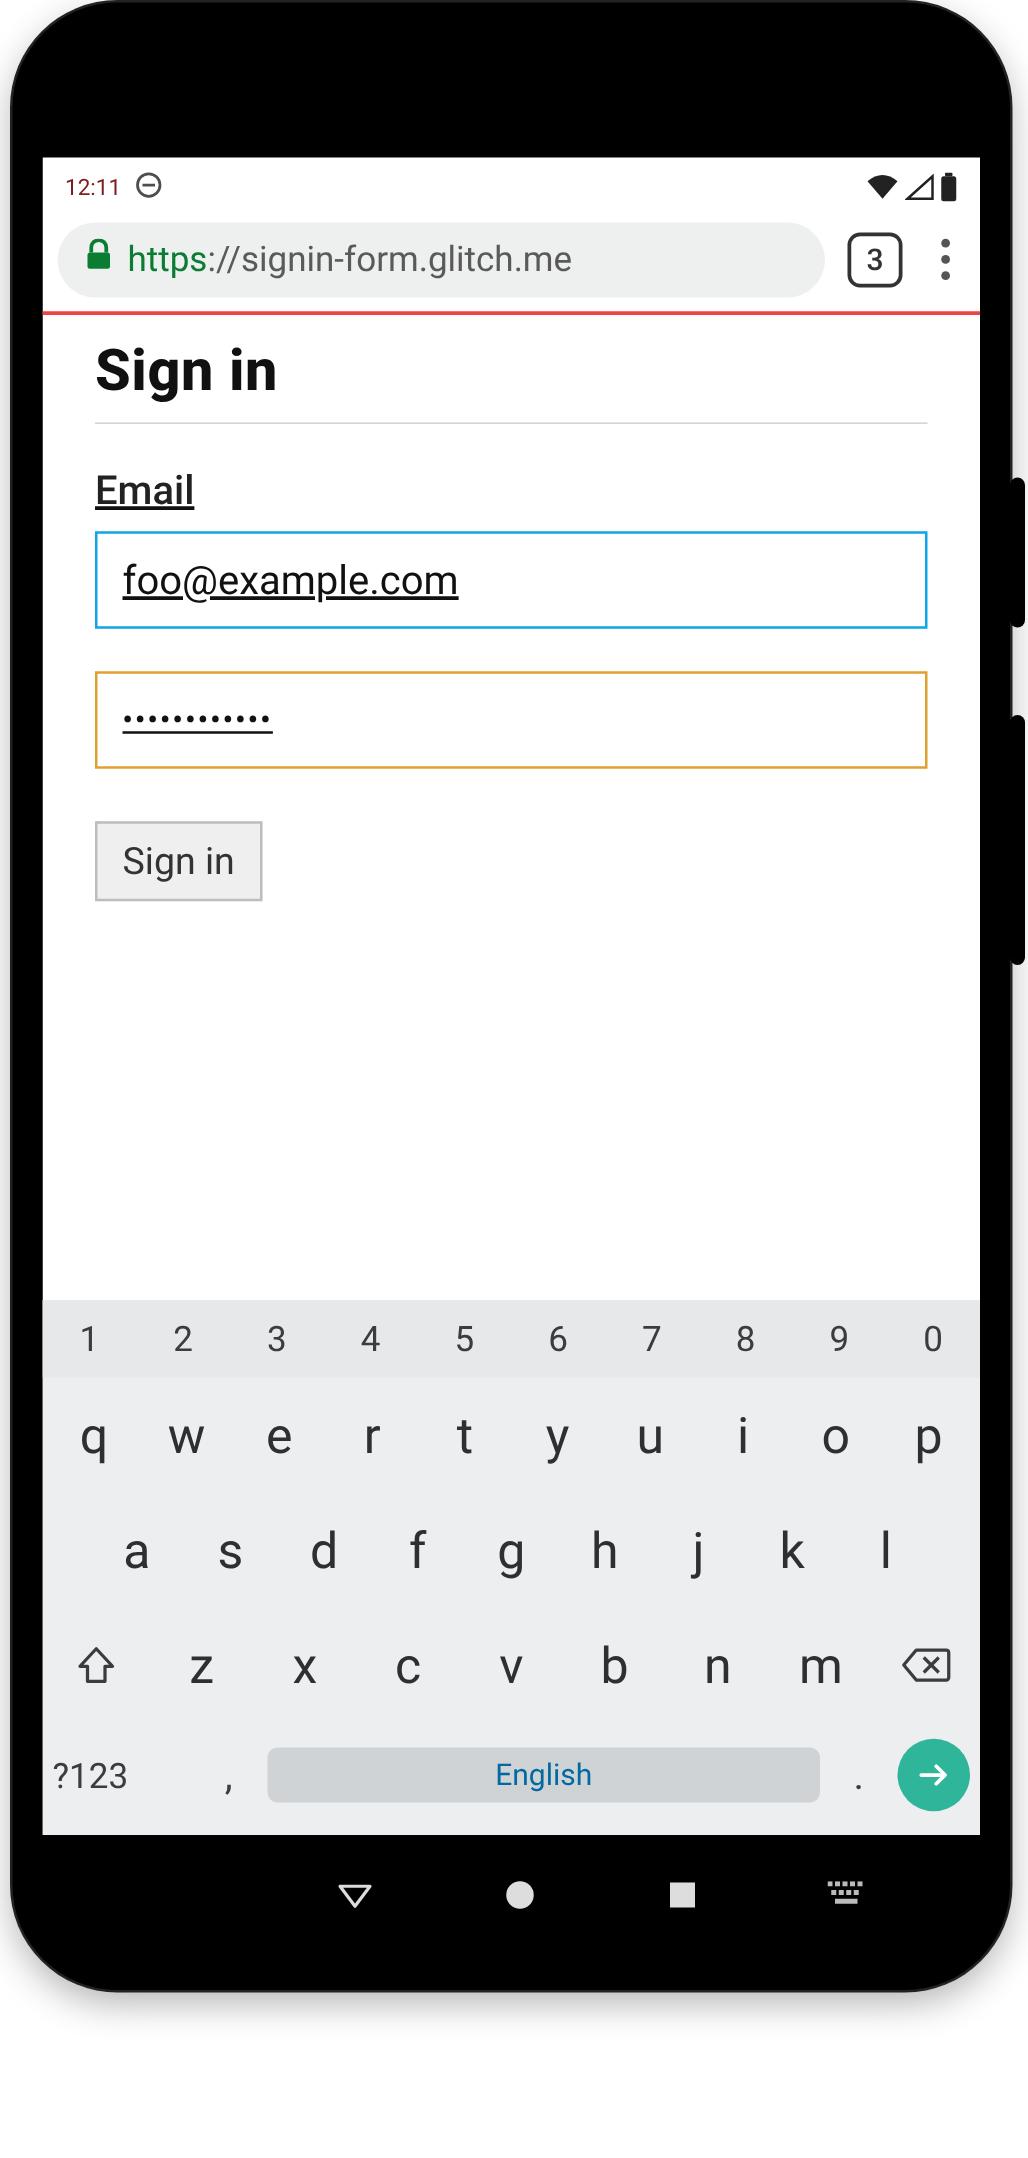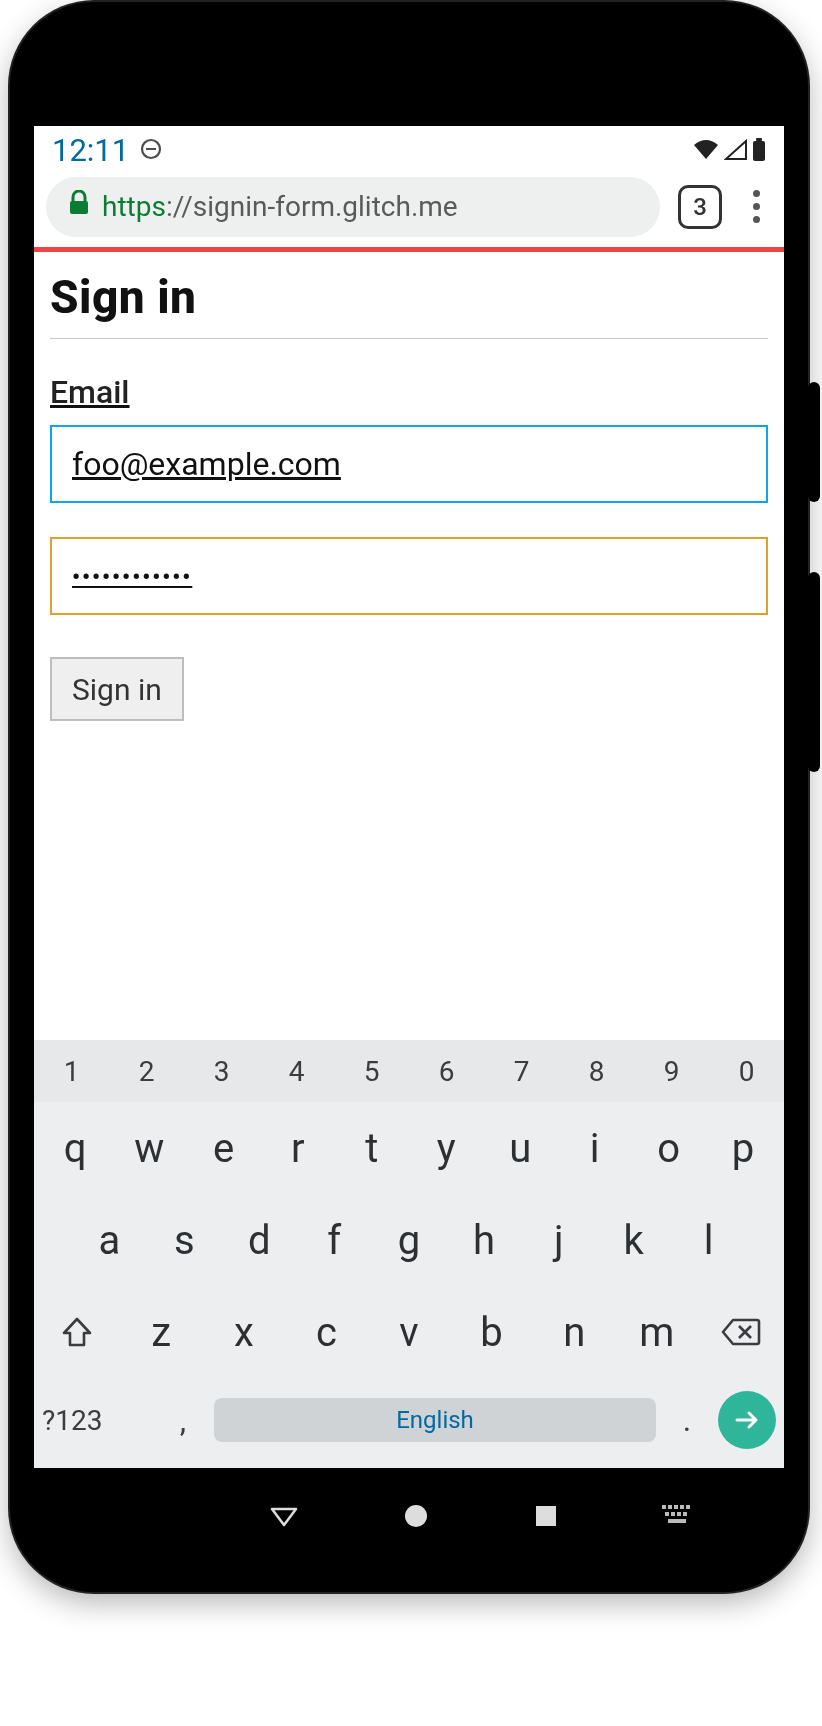--- a/index.html
+++ b/index.html
@@ -34,50 +34,50 @@
   
   .screen {
     position:absolute; left:0; right:0; top:100px; bottom:100px;
     background:#fff;
     display:flex; flex-direction:column;
   }
 
   
   .status-bar {
     height:48px; display:flex; align-items:center; justify-content:space-between;
-    padding:0 18px; font-size:31px; color:#0369a1;
+    padding:0 18px; font-size:18px; color:#7f1d1d;
   }
   .status-left { display:flex; align-items:center; gap:10px; }
   .status-right { display:flex; align-items:center; gap:4px; }
   .status-right svg { display:block; }
 
   
   .omnibox-row {
     height:78px; display:flex; align-items:center; gap:18px;
-    padding:0 12px 8px 12px; border-bottom:5px solid #ef4444;
+    padding:0 12px 8px 12px; border-bottom:3px solid #ef4444;
   }
   .omnibox {
     flex:1; height:60px; background:#eef0ef; border-radius:30px;
     display:flex; align-items:center; padding:0 22px; gap:12px;
     font-size:28px; color:#222;
   }
   .omnibox .lock { color:#0a7d33; }
   .omnibox .scheme { color:#0a7d33; }
   .omnibox .rest { color:#5a5a5a; }
   .tab-count {
     width:44px; height:44px; border:3px solid #333; border-radius:10px;
     display:flex; align-items:center; justify-content:center;
     font-size:24px; font-weight:500; color:#333;
   }
   .kebab { width:32px; display:flex; flex-direction:column; align-items:center; gap:6px; }
   .kebab span { width:7px; height:7px; background:#555; border-radius:50%; }
 
   
   .page {
-    flex:1; padding:18px 16px; overflow:hidden; color:#111;
+    flex:1; padding:18px 42px; overflow:hidden; color:#111;
   }
   .page h1 {
     font-size:46px; font-weight:800; letter-spacing:.5px;
     padding-bottom:14px; border-bottom:1px solid #c8c8c8; margin-bottom:34px;
   }
   .field { margin-bottom:34px;text-decoration:underline; }
   .field label { display:block; font-size:32px; margin-bottom:14px; font-weight:500; color:#222; }
   .field .input {
     width:100%; height:78px; border:2px solid #0ea5e9; background:#fff;
     font-size:32px; padding:0 20px; display:flex; align-items:center; color:#111;

